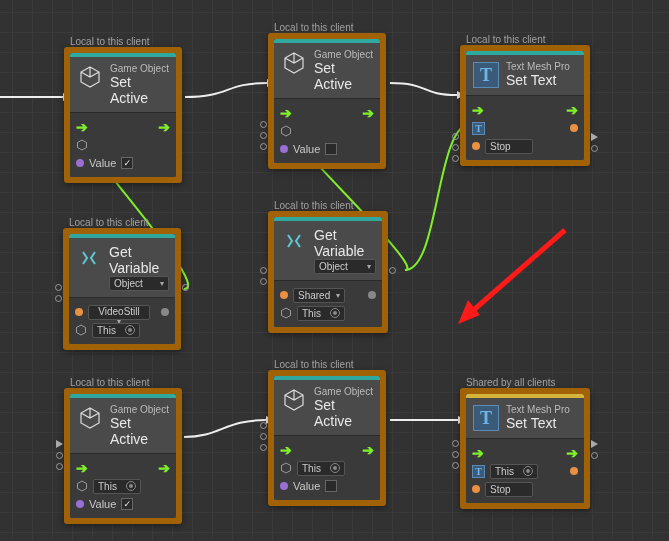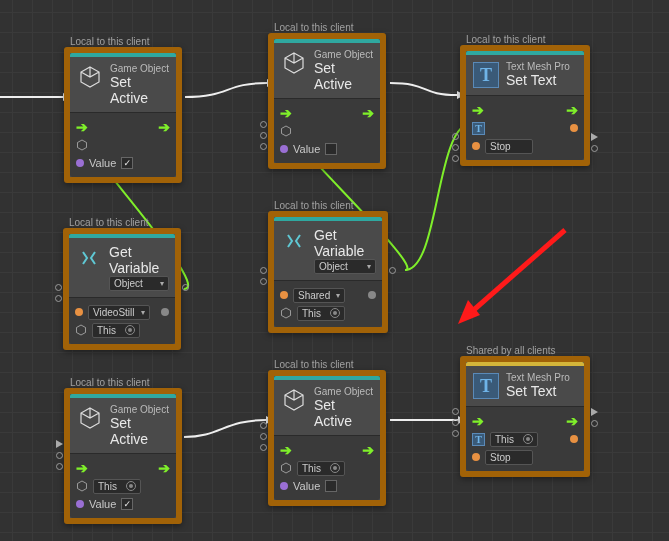--- a/index.html
+++ b/index.html
@@ -297,21 +297,21 @@
       <span class="field" style="min-width:50px;">
           <span>Object</span>
           <span class="ddarrow">▾</span>
         </span>
     </div>
   </div>
   <div class="body">
     <div class="row">
       <div class="left">
         <span class="dot orange"></span>
-        <span class="field" style="min-width:62px;">
+        <span class="field" style="min-width:62px;flex-direction:column;">
             <span>VideoStill</span>
             <span class="ddarrow">▾</span>
           </span>
       </div>
       <div class="right">
           <span class="dot grey"></span>
         </div>
     </div>
     <div class="row">
       <div class="left">
@@ -484,21 +484,21 @@
       </div>
     </div>
   </div>
   <div class="side-dots" style="top:46px;">
     <span class="sdot"></span>
     <span class="sdot"></span>
     <span class="sdot"></span>
   </div>
 </div>
 
-<div class="node" style="left:460px; top:356px; width:130px;">
+<div class="node" style="left:460px; top:388px; width:130px;">
   <div class="label-above">Shared by all clients</div>
   <div class="accent yellow"></div>
   <div class="header">
     <div class="hicon">
         <div class="Ticon">T</div>
       </div>
     <div class="htext">
       <span class="hsub">Text Mesh Pro</span>
       <span class="htitle">Set Text</span>
     </div>

